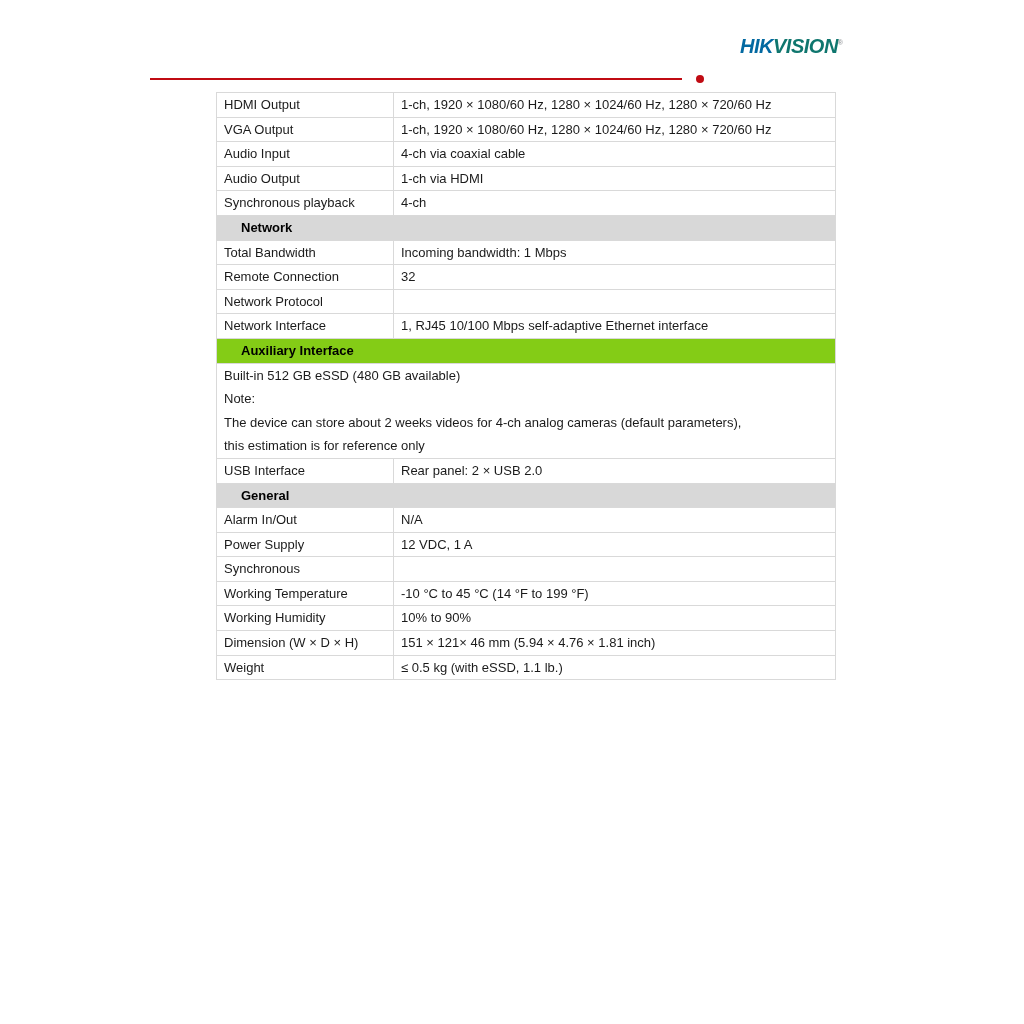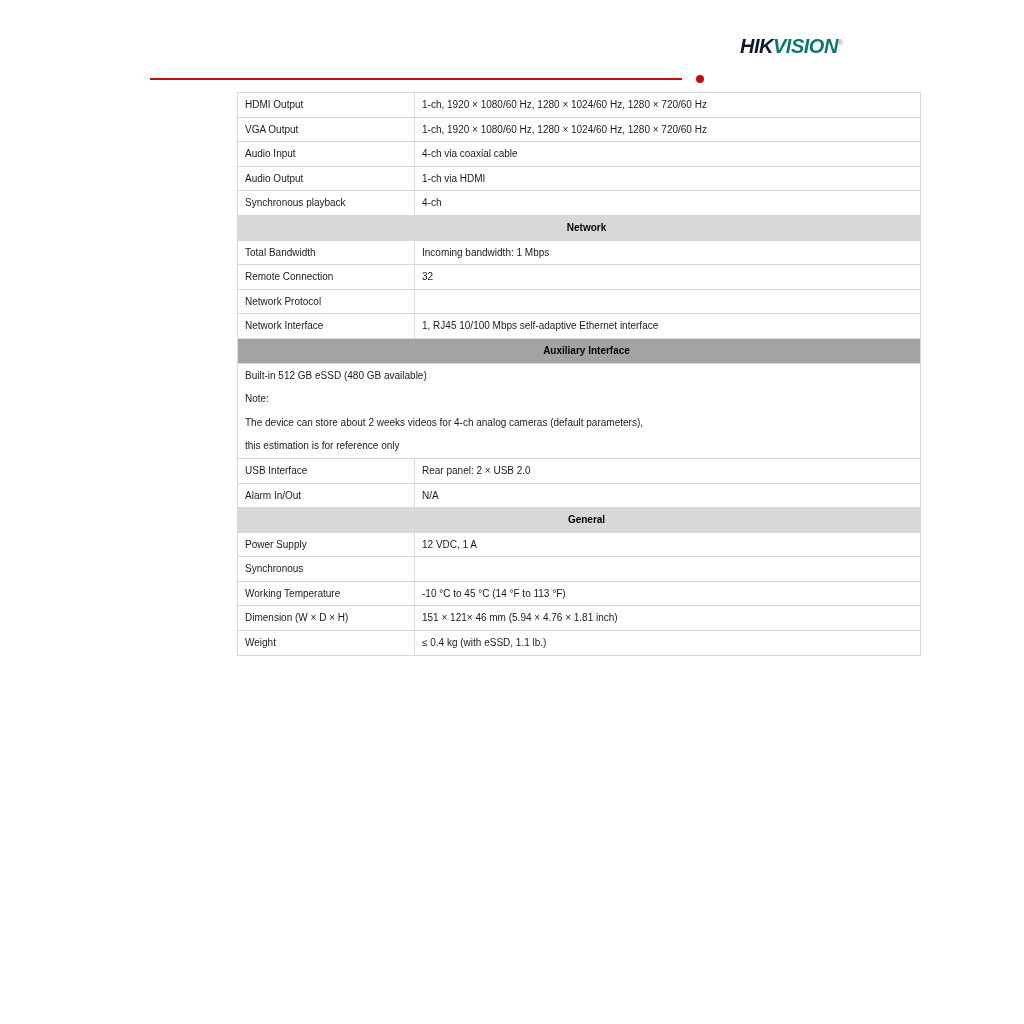--- a/index.html
+++ b/index.html
@@ -48,25 +48,25 @@
     position:absolute;
     left:696px; top:75px;
     width:8px; height:8px;
     border-radius:50%;
     background:#c00b13;
   }
 
   
   .spec-table {
     position:absolute;
-    left:237px; top:92px;
-    width:684px;
+    left:216px; top:92px;
+    width:620px;
     border:1px solid #d9d9d9;
     border-bottom:none;
-    font-size:10px;
+    font-size:13px;
   }
   .row {
     display:flex;
     border-bottom:1px solid #d9d9d9;
     background:#ffffff;
   }
   .cell {
     display:flex;
     flex-direction:column;
     justify-content:center;
@@ -79,31 +79,30 @@
   }
   .cell.value { flex:1 1 auto; overflow:hidden; }
   .line {
     line-height:23.6px;
     white-space:nowrap;
   }
   .row.section {
     display:block;
     font-weight:bold;
     color:#000000;
-    padding-left:15px;
+    padding-left:24px;
     line-height:23.6px;
-    text-align:center;
   }
 </style>
 </head>
 <body>
 
 <div class="page">
 
-  <div class="logo"><span class="logo-red" style="color: #0f172a;">HIK</span><span class="logo-gray" style="color: #0f766e;">VISION</span><span class="logo-reg">®</span></div>
+  <div class="logo"><span class="logo-red" style="color: #0369a1;">HIK</span><span class="logo-gray" style="color: #0f766e;">VISION</span><span class="logo-reg">®</span></div>
 
   <div class="rule" style="background: rgb(192, 11, 19);"></div>
   <div class="rule-dot" style="background: rgb(192, 11, 19);"></div>
 
   <div class="spec-table" style="border-color: rgb(217, 217, 217);">
       <div class="row">
         <div class="cell label">
           <div class="line">HDMI Output</div>
         </div>
         <div class="cell value">
@@ -165,78 +164,86 @@
         </div>
       </div>
       <div class="row">
         <div class="cell label">
           <div class="line">Network Interface</div>
         </div>
         <div class="cell value">
           <div class="line">1, RJ45 10/100 Mbps self-adaptive Ethernet interface</div>
         </div>
       </div>
-      <div class="row section" style="background: #a3a3a3;">Auxiliary Interface</div>
+      <div class="row section" style="background: #84cc16;">Auxiliary Interface</div>
       <div class="row">
         <div class="cell value">
           <div class="line">Built-in 512 GB eSSD (480 GB available)</div>
           <div class="line">Note:</div>
           <div class="line">The device can store about 2 weeks videos for 4-ch analog cameras (default parameters),</div>
           <div class="line">this estimation is for reference only</div>
         </div>
       </div>
       <div class="row">
         <div class="cell label">
           <div class="line">USB Interface</div>
         </div>
         <div class="cell value">
           <div class="line">Rear panel: 2 × USB 2.0</div>
         </div>
       </div>
+      <div class="row section" style="background: rgb(216, 216, 216);">General</div>
       <div class="row">
         <div class="cell label">
           <div class="line">Alarm In/Out</div>
         </div>
         <div class="cell value">
           <div class="line">N/A</div>
         </div>
       </div>
-      <div class="row section" style="background: rgb(216, 216, 216);">General</div>
       <div class="row">
         <div class="cell label">
           <div class="line">Power Supply</div>
         </div>
         <div class="cell value">
           <div class="line">12 VDC, 1 A</div>
         </div>
       </div>
       <div class="row">
         <div class="cell label">
           <div class="line">Synchronous</div>
         </div>
       </div>
       <div class="row">
         <div class="cell label">
           <div class="line">Working Temperature</div>
         </div>
         <div class="cell value">
-          <div class="line">-10 °C to 45 °C (14 °F to 113 °F)</div>
+          <div class="line">-10 °C to 45 °C (14 °F to 199 °F)</div>
+        </div>
+      </div>
+      <div class="row">
+        <div class="cell label">
+          <div class="line">Working Humidity</div>
+        </div>
+        <div class="cell value">
+          <div class="line">10% to 90%</div>
         </div>
       </div>
       <div class="row">
         <div class="cell label">
           <div class="line">Dimension (W × D × H)</div>
         </div>
         <div class="cell value">
           <div class="line">151 × 121× 46 mm (5.94 × 4.76 × 1.81 inch)</div>
         </div>
       </div>
       <div class="row">
         <div class="cell label">
           <div class="line">Weight</div>
         </div>
         <div class="cell value">
-          <div class="line">≤ 0.4 kg (with eSSD, 1.1 lb.)</div>
+          <div class="line">≤ 0.5 kg (with eSSD, 1.1 lb.)</div>
         </div>
       </div>
     </div>
 
 </div>
 
 </body></html>

